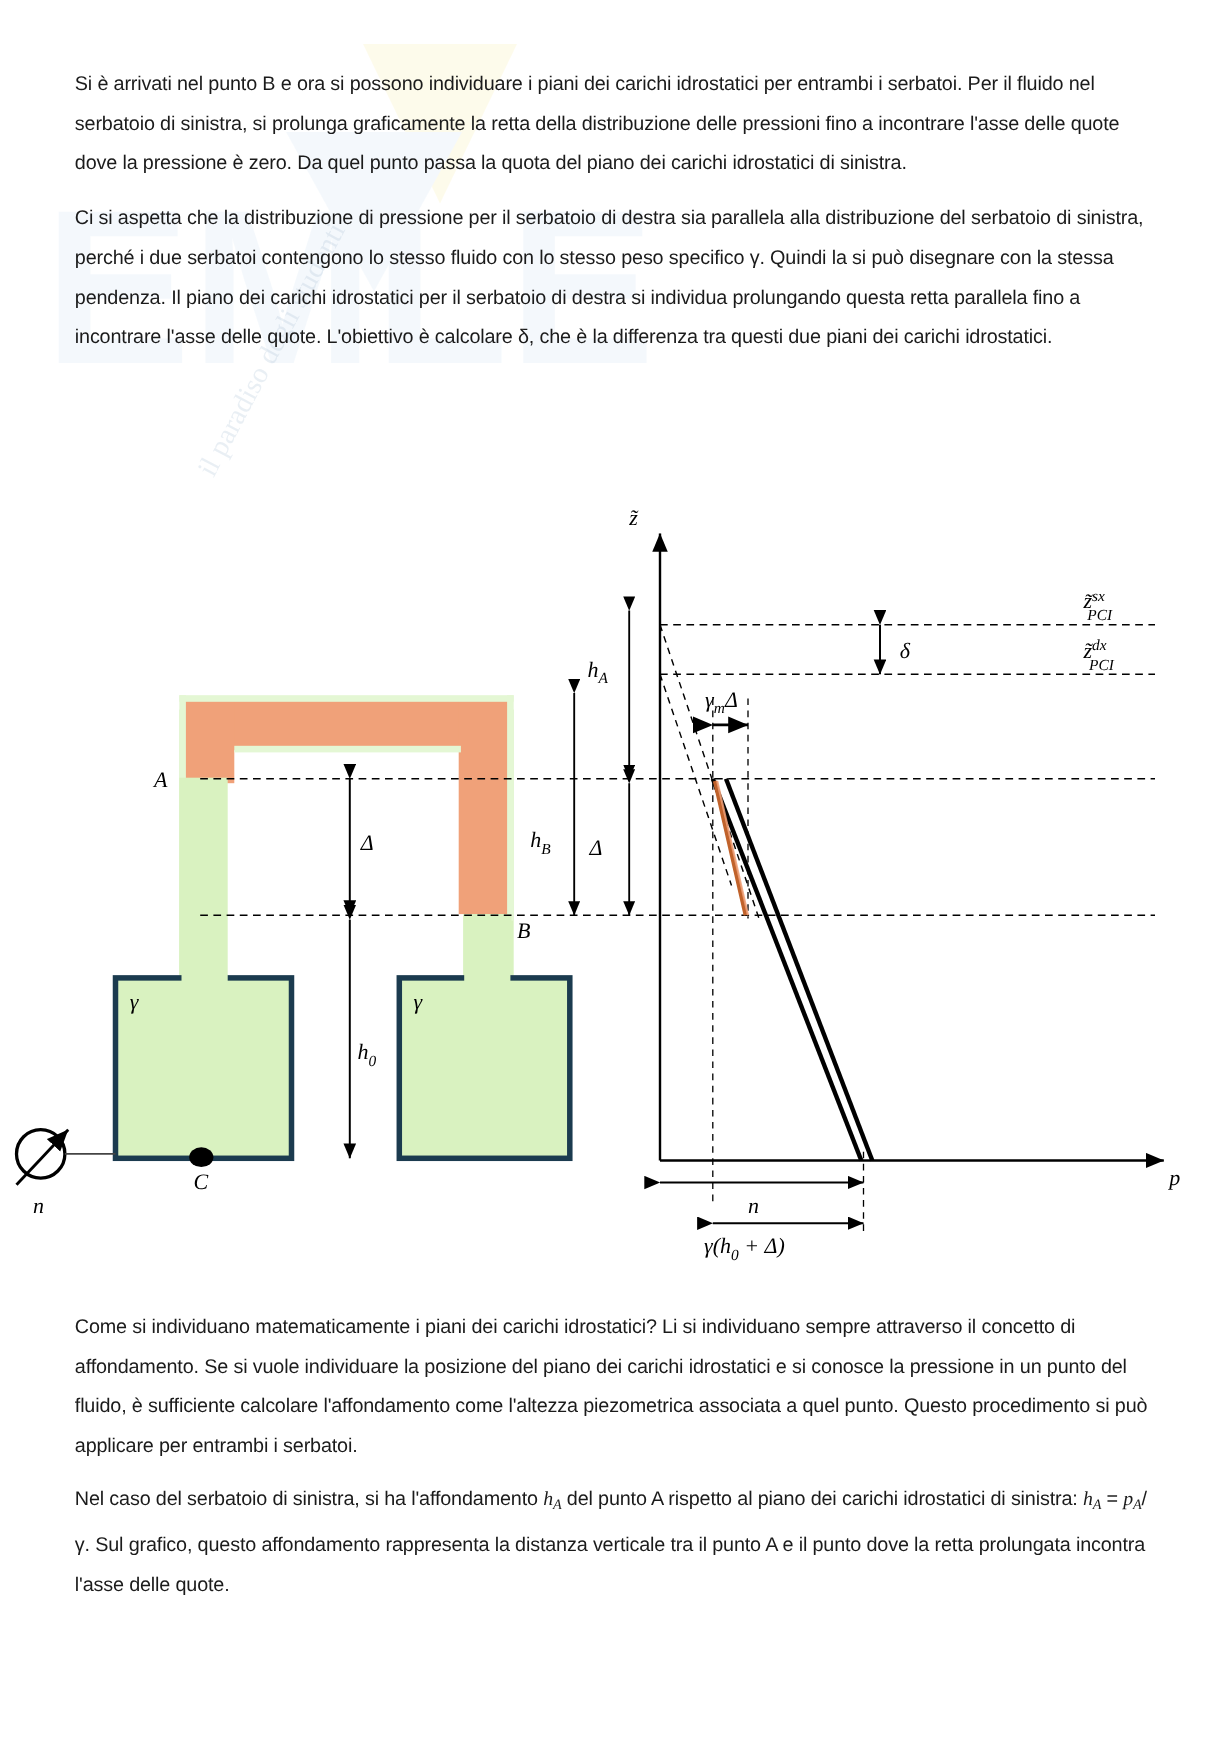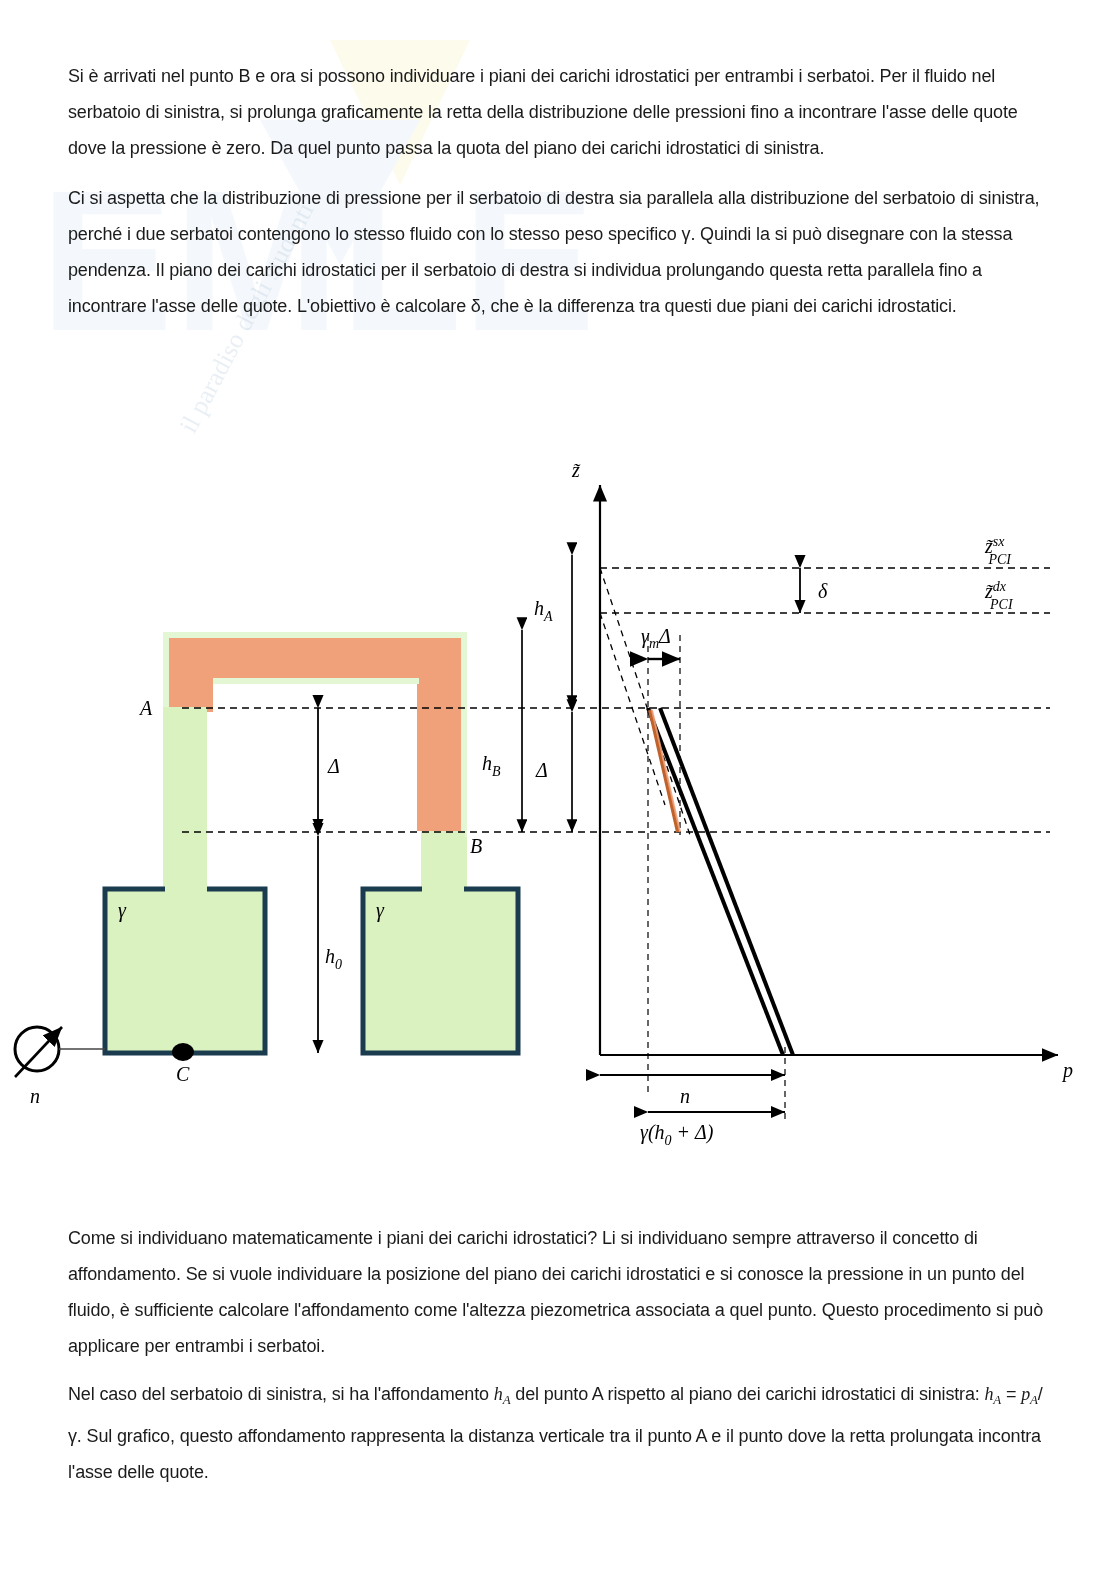--- a/index.html
+++ b/index.html
@@ -39,21 +39,20 @@
     color: #1b1b1b;
     margin: 0 0 14px 0;
     text-align: left;
     letter-spacing: -0.15px;
   }
   .para-bottom {
     position: absolute;
     left: 68px;
     width: 985px;
     z-index: 3;
-    margin-top: 32px;
   }
   #para3-wrap { top: 1188px; }
   #para4-wrap { top: 1344px; }
 
   .it { font-family: "Liberation Serif", serif; font-style: italic; }
   .sub { font-size: 0.72em; vertical-align: -0.28em; }
 
   
   #figure {
     position: absolute;

